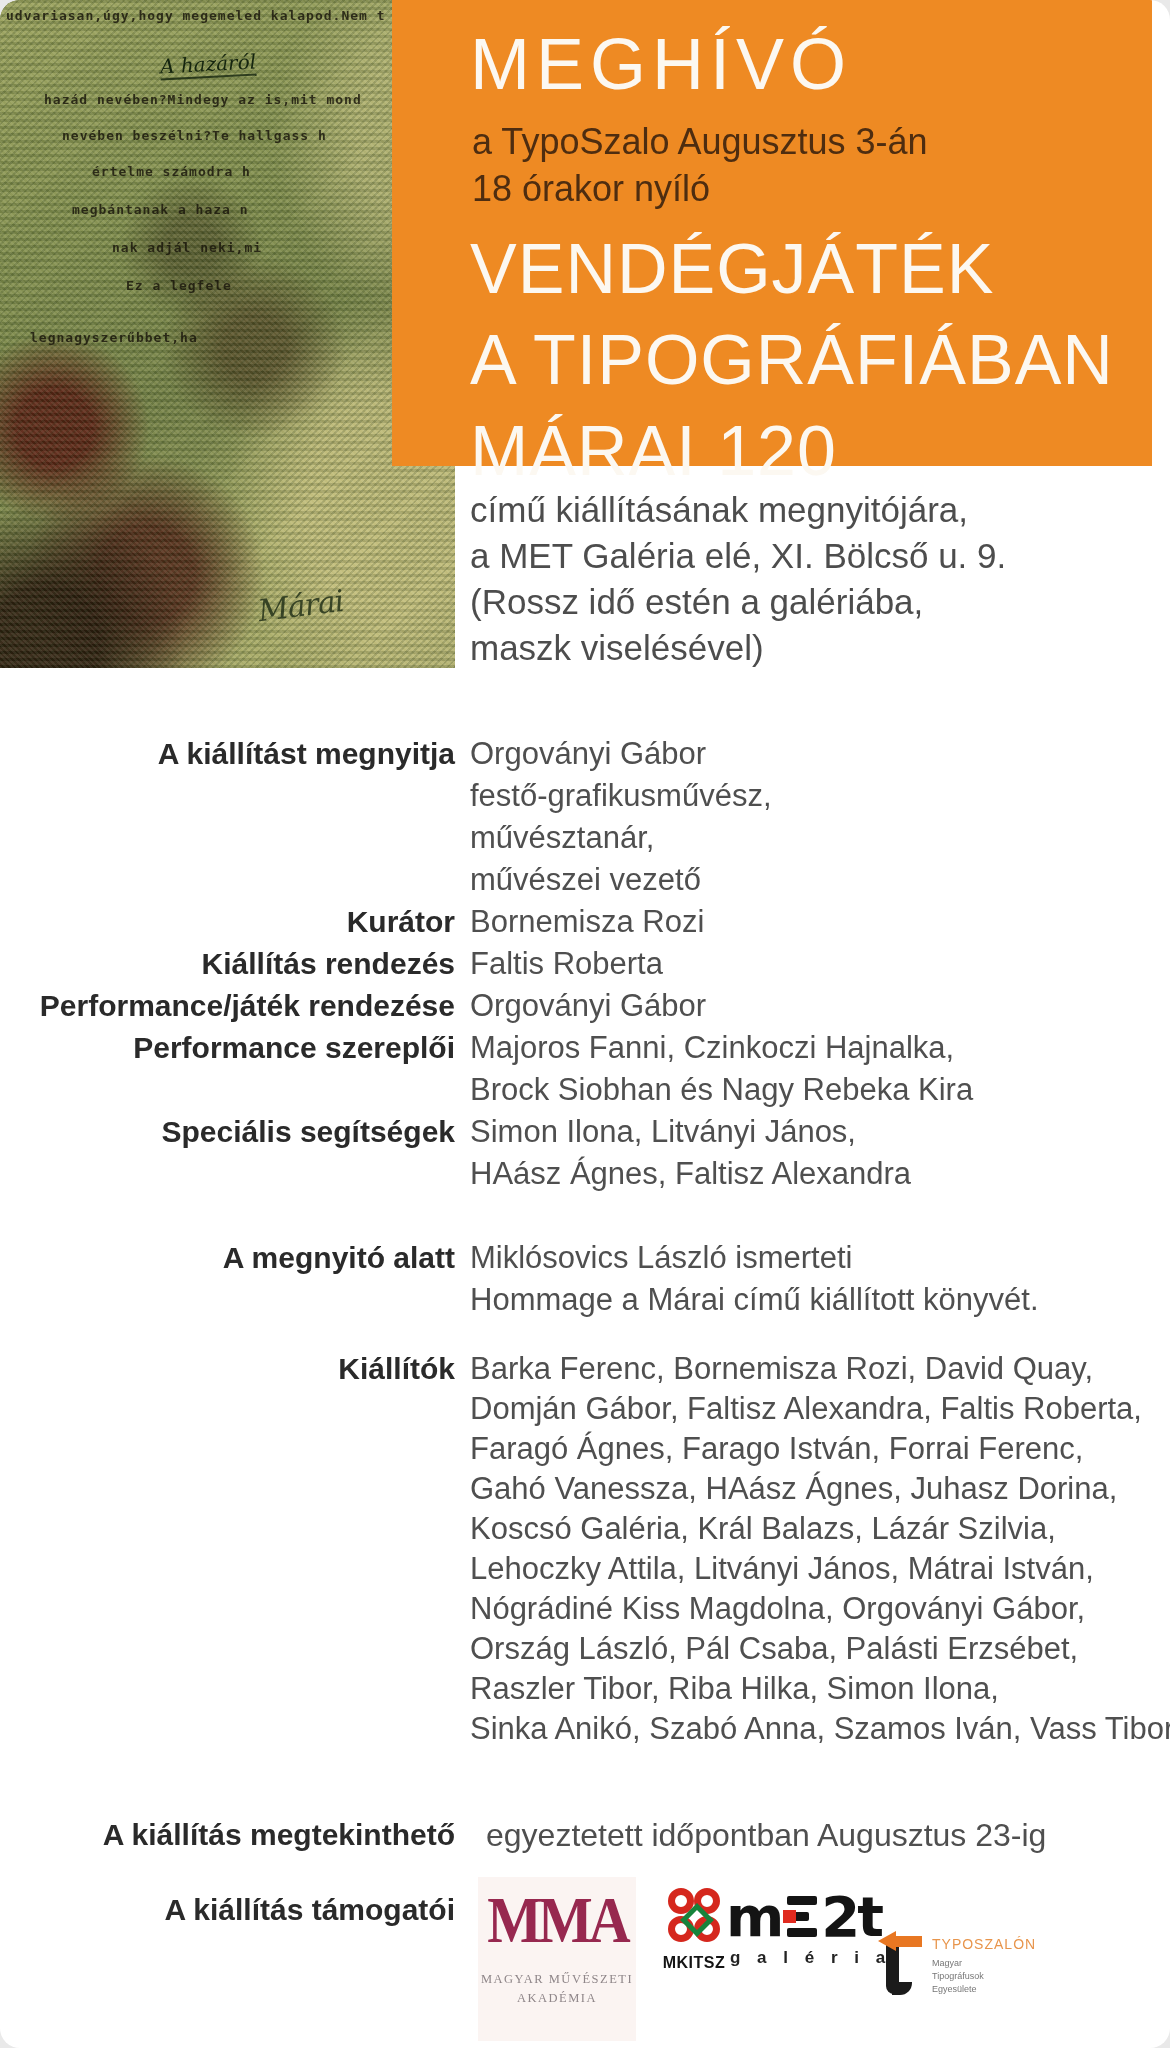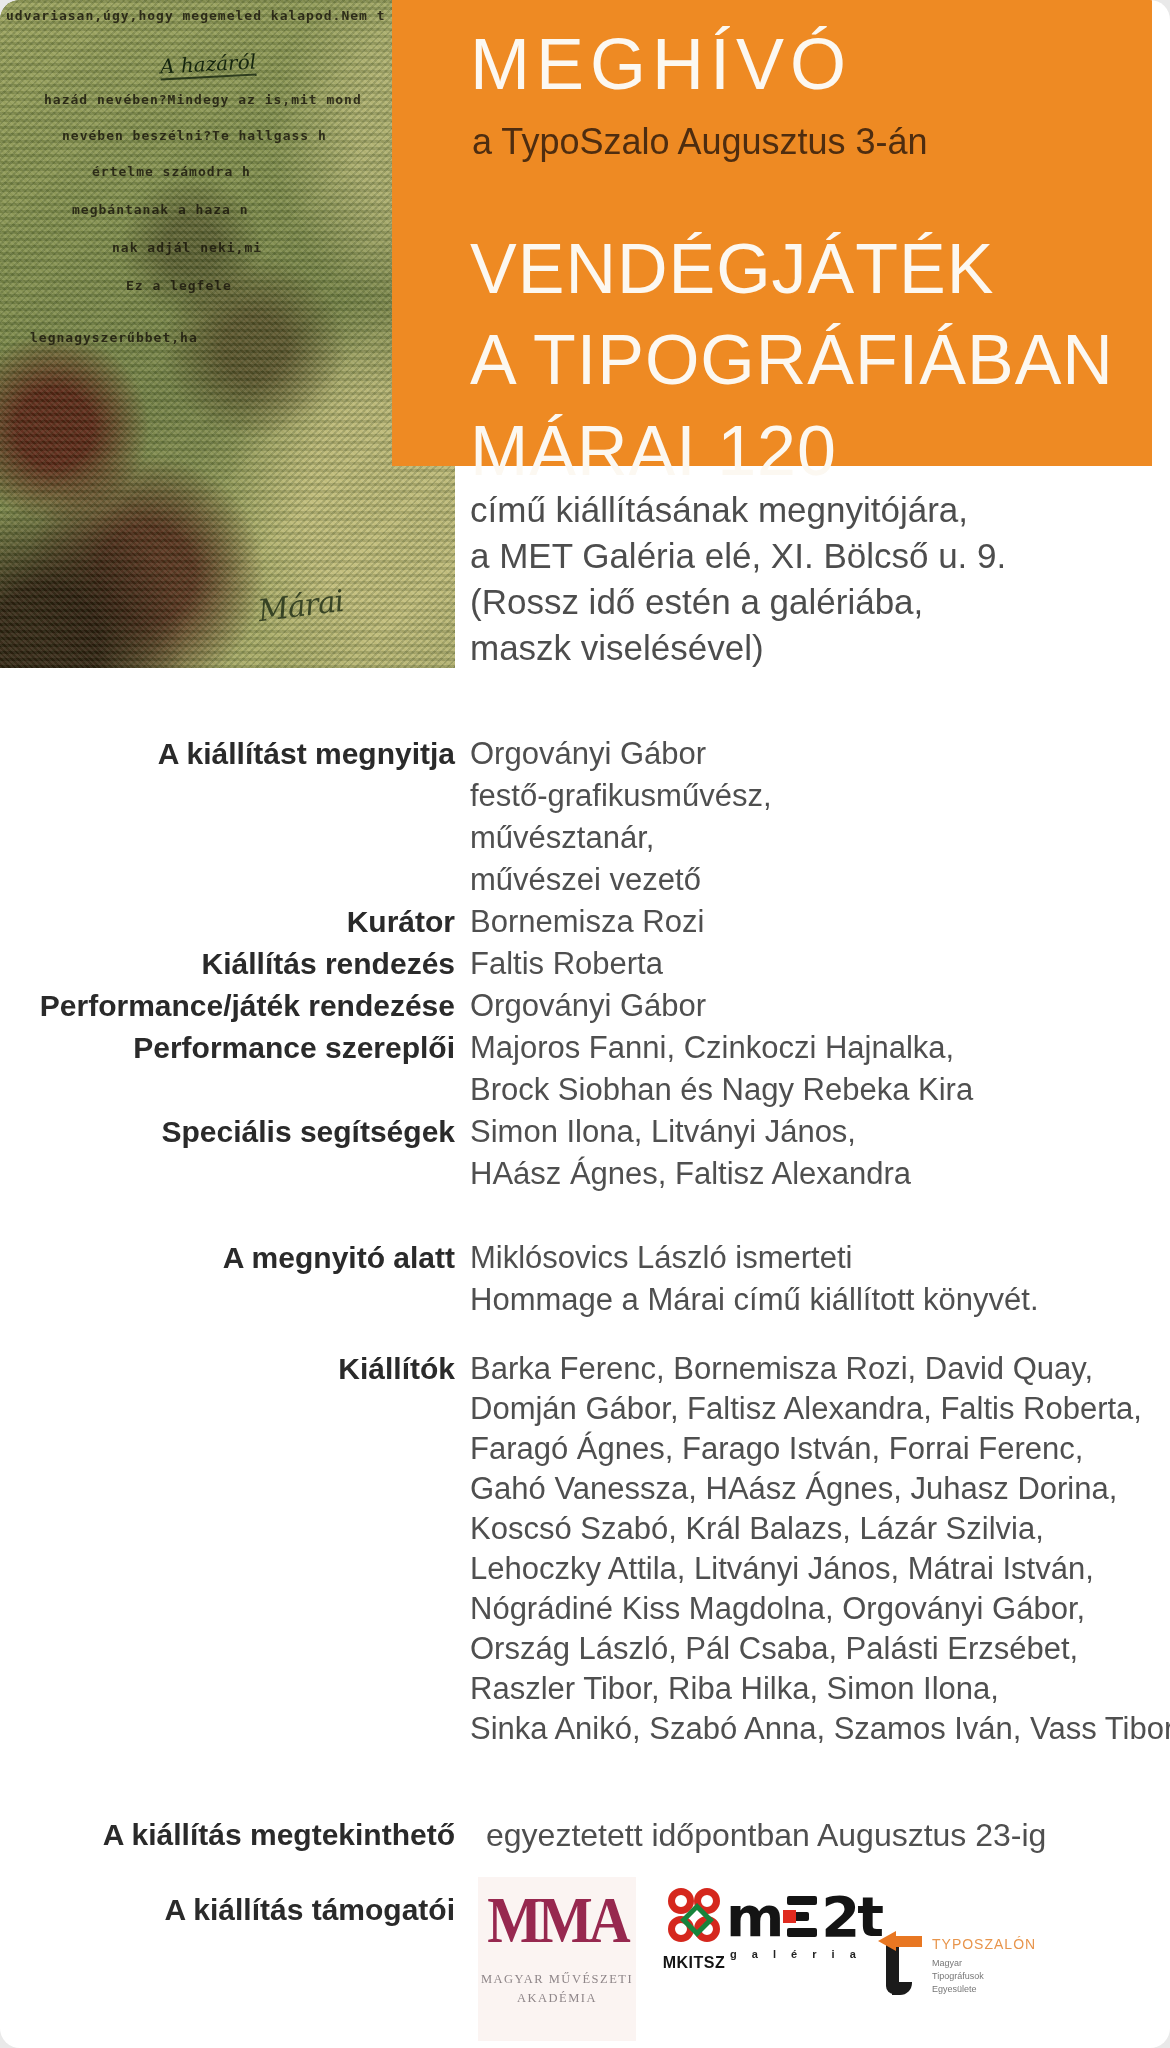--- a/index.html
+++ b/index.html
@@ -90,21 +90,21 @@
   .mk1{left:2px;top:0;} .mk2{left:28px;top:0;} .mk3{left:2px;top:28px;} .mk4{left:28px;top:28px;}
   .mk-diamond{position:absolute;left:19px;top:20px;width:14px;height:14px;border:5px solid #17833b;transform:rotate(45deg);}
   .mkitsz-caption{margin-top:8px;text-align:center;font-weight:bold;font-size:16px;color:#141414;letter-spacing:.5px;}
   .logo-met{position:absolute;left:726px;top:1890px;z-index:2;}
   .met-word{display:flex;align-items:flex-start;
     font-family:"DejaVu Sans",sans-serif;font-weight:bold;font-size:56px;line-height:54px;letter-spacing:-3px;color:#141414;}
   .met-bars{position:relative;width:30px;height:44px;margin:6px 4px 0 6px;}
   .met-bar{position:absolute;left:0;width:30px;height:9px;background:#141414;border-radius:2px;}
   .mb1{top:0;} .mb2{top:16px;width:22px;} .mb3{top:32px;}
   .met-red{position:absolute;left:-4px;top:14px;width:13px;height:13px;background:#e02a1f;}
-  .met-caption{margin-top:4px;margin-left:4px;font-size:11px;font-weight:bold;letter-spacing:6px;color:#232323;}
+  .met-caption{margin-top:4px;margin-left:4px;font-size:17px;font-weight:bold;letter-spacing:6px;color:#232323;}
   .logo-typo{position:absolute;left:884px;top:1886px;width:240px;z-index:2;margin-top:48px;}
   .typo-mark{position:relative;width:40px;height:72px;}
   .typo-stem{position:absolute;left:2px;top:8px;width:13px;height:52px;background:#1b1b1b;border-radius:0 0 0 8px;}
   .typo-foot{position:absolute;left:8px;top:48px;width:20px;height:13px;background:#1b1b1b;border-radius:0 0 12px 0;}
   .typo-arrow-shaft{position:absolute;left:12px;top:2px;width:26px;height:11px;background:#e87722;}
   .typo-arrow-head{position:absolute;left:-6px;top:-3px;width:0;height:0;
     border-top:10px solid transparent;border-bottom:10px solid transparent;border-right:18px solid #e87722;}
   .typo-text{position:absolute;left:48px;top:2px;}
   .typo-title{font-size:14px;letter-spacing:1px;color:#e8954c;}
   .typo-caption{margin-top:5px;font-size:9px;line-height:13px;color:#777777;}
@@ -124,20 +124,21 @@
     <div class="typefrag fr5">nak adjál neki,mi</div>
     <div class="typefrag fr6">Ez a legfele</div>
     <div class="typefrag fr7">legnagyszerűbbet,ha</div>
     <div class="signature">Márai</div>
   </div>
 
   <div class="orange-block" style="background:#EE8A23;">
     <div class="h-invite" style="color:#FCF8F1;">MEGHÍVÓ</div>
     <div class="h-intro" style="color:#4E2D10;">
         <div class="val-line">a TypoSzalo Augusztus 3-án</div>
+        <div class="val-line">18 órakor nyíló</div>
       </div>
     <div class="h-title" style="color:#FCF8F1;margin-top:36px;">
         <div class="val-line">VENDÉGJÁTÉK</div>
         <div class="val-line">A TIPOGRÁFIÁBAN</div>
         <div class="val-line">MÁRAI 120</div>
       </div>
   </div>
 
   <div class="subheader">
       <div class="val-line">című kiállításának megnyitójára,</div>
@@ -196,21 +197,21 @@
       </div>
   </div>
 
   <div class="row r-kiallitok">
     <div class="lbl">Kiállítók</div>
     <div class="val">
         <div class="val-line">Barka Ferenc, Bornemisza Rozi, David Quay,</div>
         <div class="val-line">Domján Gábor, Faltisz Alexandra, Faltis Roberta,</div>
         <div class="val-line">Faragó Ágnes, Farago István, Forrai Ferenc,</div>
         <div class="val-line">Gahó Vanessza, HAász Ágnes, Juhasz Dorina,</div>
-        <div class="val-line">Koscsó Szabó, Král Balazs, Lázár Szilvia,</div>
+        <div class="val-line">Koscsó Galéria, Král Balazs, Lázár Szilvia,</div>
         <div class="val-line">Lehoczky Attila, Litványi János, Mátrai István,</div>
         <div class="val-line">Nógrádiné Kiss Magdolna, Orgoványi Gábor,</div>
         <div class="val-line">Ország László, Pál Csaba, Palásti Erzsébet,</div>
         <div class="val-line">Raszler Tibor, Riba Hilka, Simon Ilona,</div>
         <div class="val-line">Sinka Anikó, Szabó Anna, Szamos Iván, Vass Tibor</div>
       </div>
   </div>
 
   <div class="row r-viewing">
     <div class="lbl">A kiállítás megtekinthető</div>

